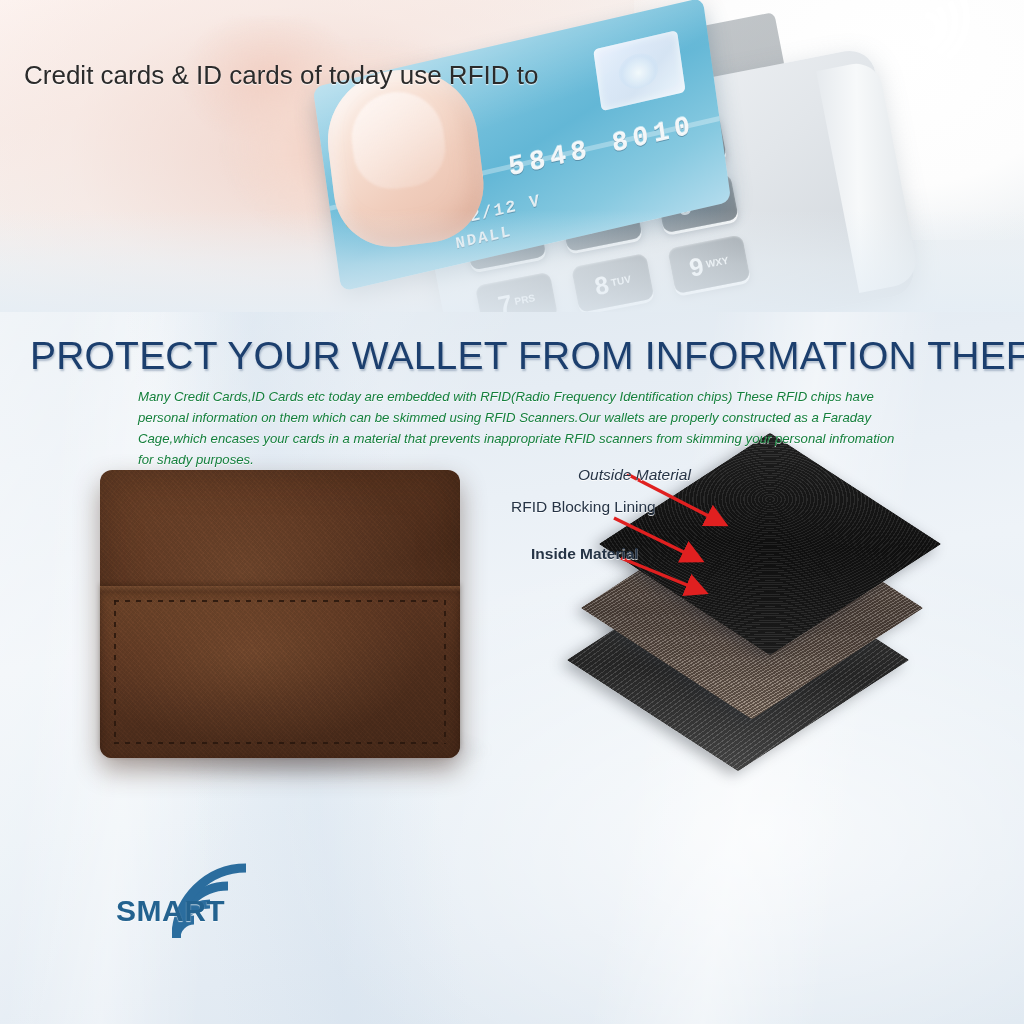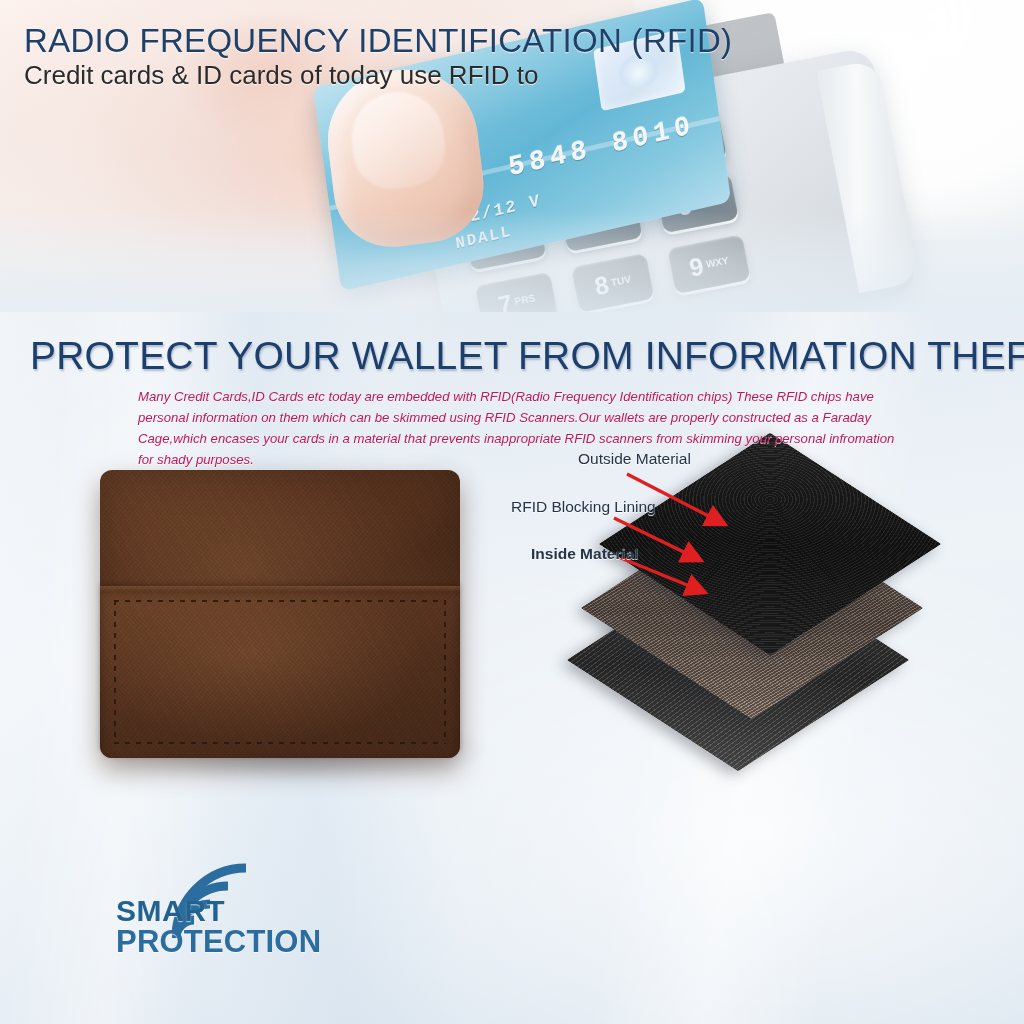--- a/index.html
+++ b/index.html
@@ -187,21 +187,21 @@
   .head-2{
     position:absolute; left:30px; top:334px; z-index:20;
     font-size:39px; font-weight:400; letter-spacing:0.2px;
     color:#1c3f6e;
     text-shadow:1px 2px 2px rgba(120,140,165,0.55), 0 1px 0 rgba(255,255,255,0.6);
     white-space:nowrap;
   }
   .body-copy{
     position:absolute; left:138px; top:386px; width:770px; z-index:20;
     font-size:13.2px; font-style:italic; font-weight:400;
-    line-height:21px; color:#be185d;
+    line-height:21px; color:#15803d;
     text-shadow:0 1px 0 rgba(255,255,255,0.7);
   }
 
   
   .wallet-wrap{ position:absolute; left:100px; top:470px; width:400px; height:330px; z-index:15; }
   .wallet-shadow{
     position:absolute; left:8px; top:250px; width:380px; height:60px;
     background:radial-gradient(ellipse at 50% 50%, rgba(120,130,145,0.42) 0%, rgba(120,130,145,0) 72%);
     filter:blur(5px);
   }
@@ -324,21 +324,21 @@
     left:118px; top:110px;
     background:
       repeating-linear-gradient(86deg, rgba(255,255,255,0.10) 0 1px, rgba(0,0,0,0.22) 1px 4px),
       linear-gradient(140deg,#4a4a4a,#2e2e2e 55%,#565656);
     box-shadow:0 7px 14px rgba(40,45,55,0.35);
   }
   .layer-label{
     position:absolute; font-size:15.5px; color:#263446; white-space:nowrap;
     text-shadow:0 1px 0 rgba(255,255,255,0.8); z-index:18;
   }
-  .ll-outside{ left:578px; top:450px; }
+  .ll-outside{ left:578px; top:466px;font-style:italic; }
   .ll-lining{ left:511px; top:498px; }
   .ll-inside{ left:531px; top:545px;font-weight:bold; }
   .arrows{ position:absolute; left:0; top:440px; width:1024px; height:230px; z-index:17; pointer-events:none; }
 
   
   .logo{ position:absolute; left:116px; top:862px; width:260px; height:100px; z-index:20; }
   .logo-arcs{ position:absolute; left:56px; top:-2px; width:92px; height:78px; }
   .logo-rfid{
     position:absolute; left:0; top:32px;
     font-size:30px; font-weight:700; letter-spacing:0.5px; color:#23628f;
@@ -435,21 +435,20 @@
         <path d="M24 58 A26 26 0 0 0 24 20"></path>
         <path d="M34 60 A38 38 0 0 0 34 12"></path>
         <path d="M44 62 A50 50 0 0 0 44 4"></path>
       </g>
     </svg>
 
     <div class="thumb"></div>
     <div class="thumbnail-plate"></div>
   </div>
 
-  <div class="head-1">RADIO FREQUENCY IDENTIFICATION (RFID)</div>
   <div class="sub-line sub-1">Credit cards &amp; ID cards of today use RFID to</div>
 
   <div class="lower">
     <div class="fabric-folds"></div>
   </div>
 
   <div class="head-2">PROTECT YOUR WALLET FROM INFORMATION THEFT</div>
   <div class="body-copy">Many Credit Cards,ID Cards etc today are embedded with RFID(Radio Frequency Identification chips) These RFID chips have personal information on them which can be skimmed using RFID Scanners.Our wallets are properly constructed as a Faraday Cage,which encases your cards in a material that prevents inappropriate RFID scanners from skimming your personal infromation for shady purposes.</div>
 
   <div class="wallet-wrap">
@@ -529,16 +528,15 @@
   <div class="logo">
     <svg class="logo-arcs" viewBox="0 0 92 78">
       <g fill="none" stroke="#2b6d9e" stroke-width="9">
         <path d="M4 78 A18 18 0 0 1 22 60" transform="translate(0,0)"></path>
         <path d="M4 78 A34 34 0 0 1 38 44"></path>
         <path d="M4 78 A52 52 0 0 1 56 26"></path>
         <path d="M4 78 A70 70 0 0 1 74 8"></path>
       </g>
     </svg>
     <div class="logo-rfid">SMART</div>
-    <div class="logo-protection">PROTECTION</div>
   </div>
 
 </div>
 
 </body></html>

